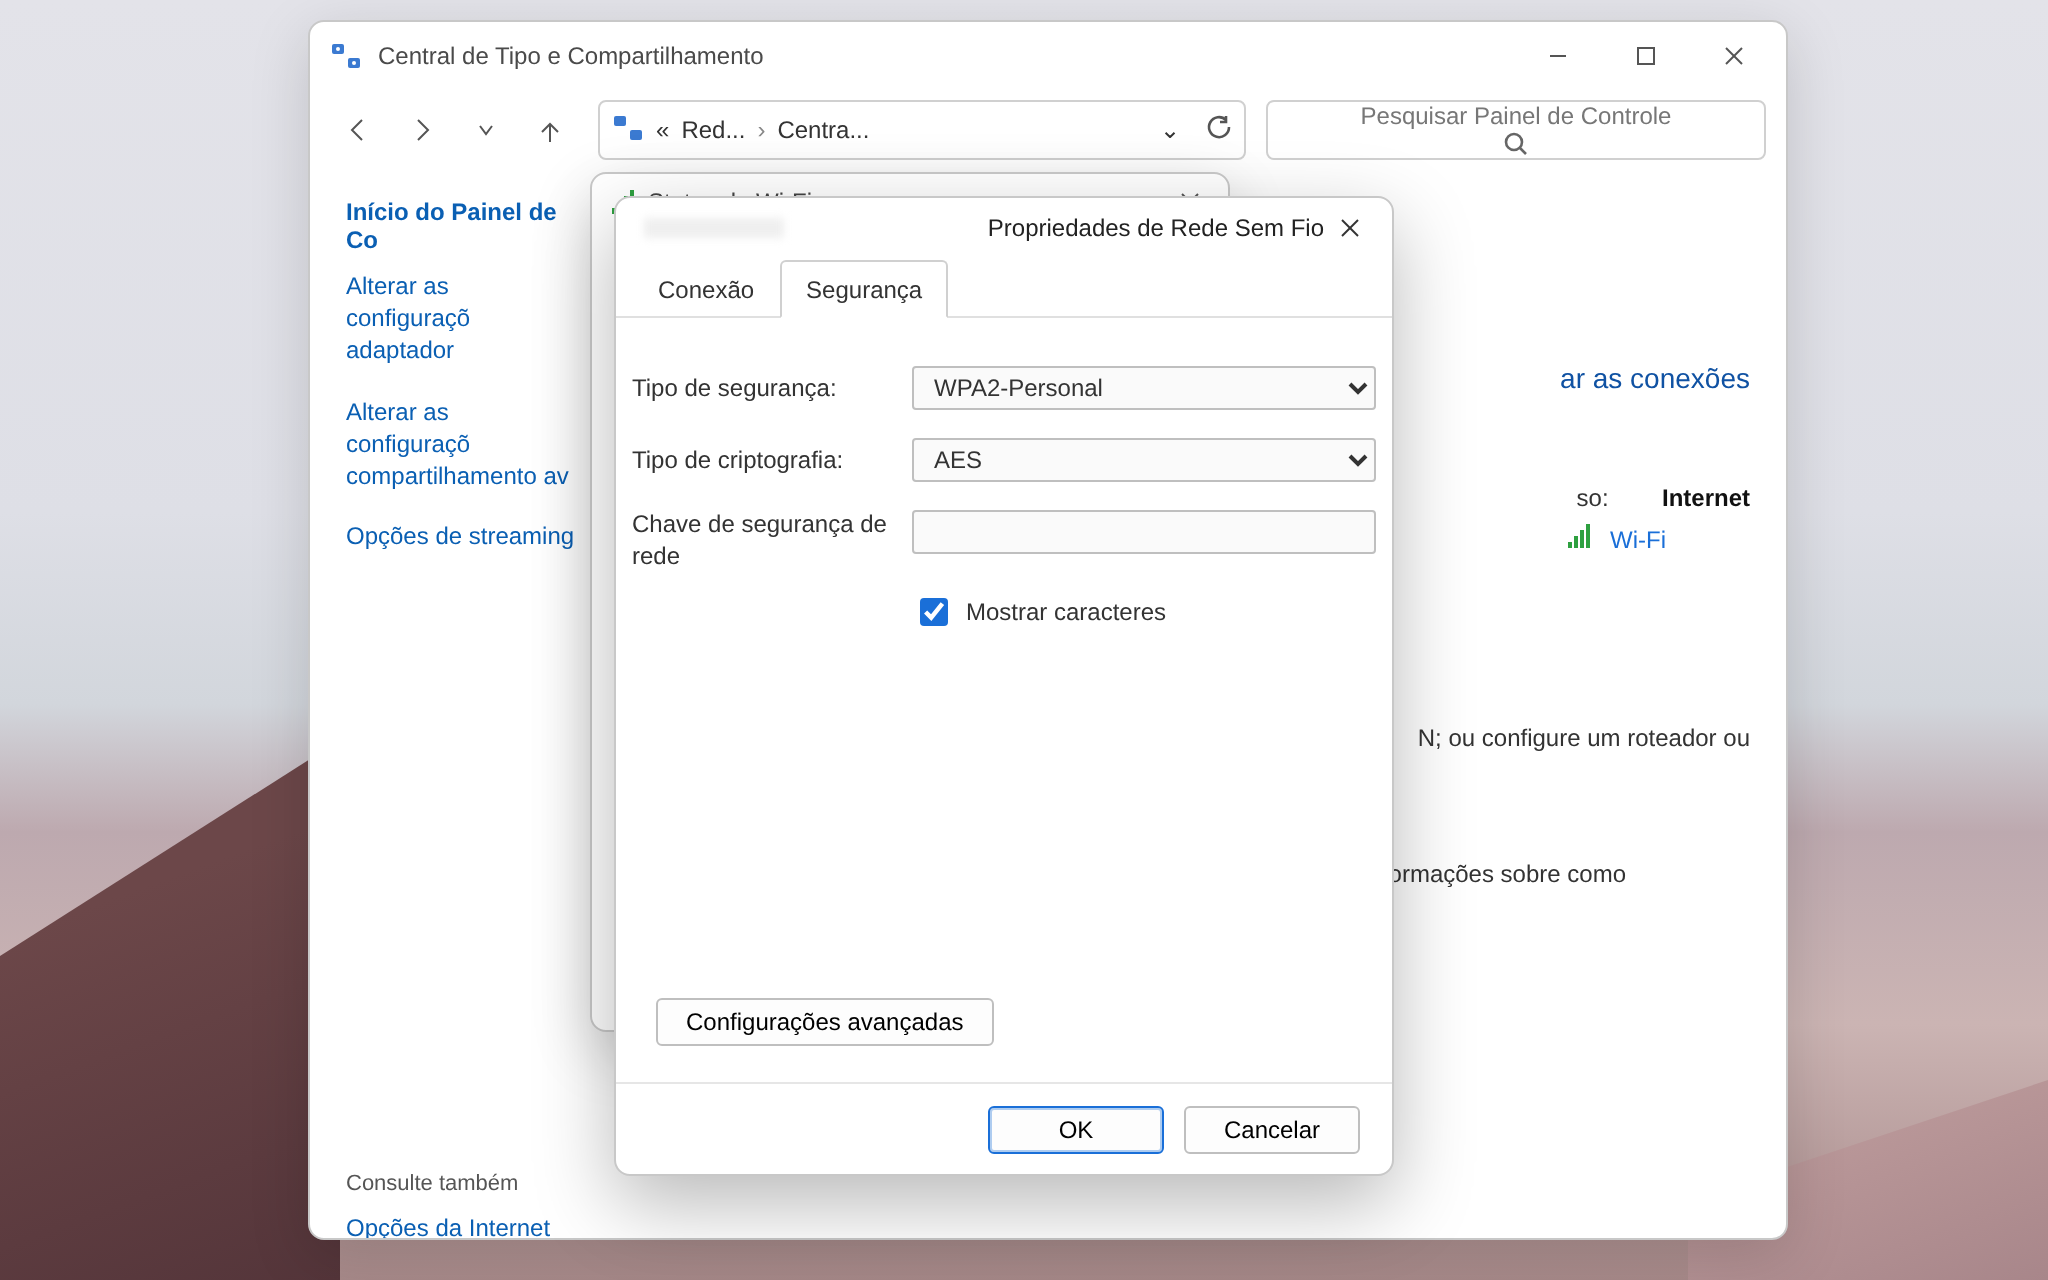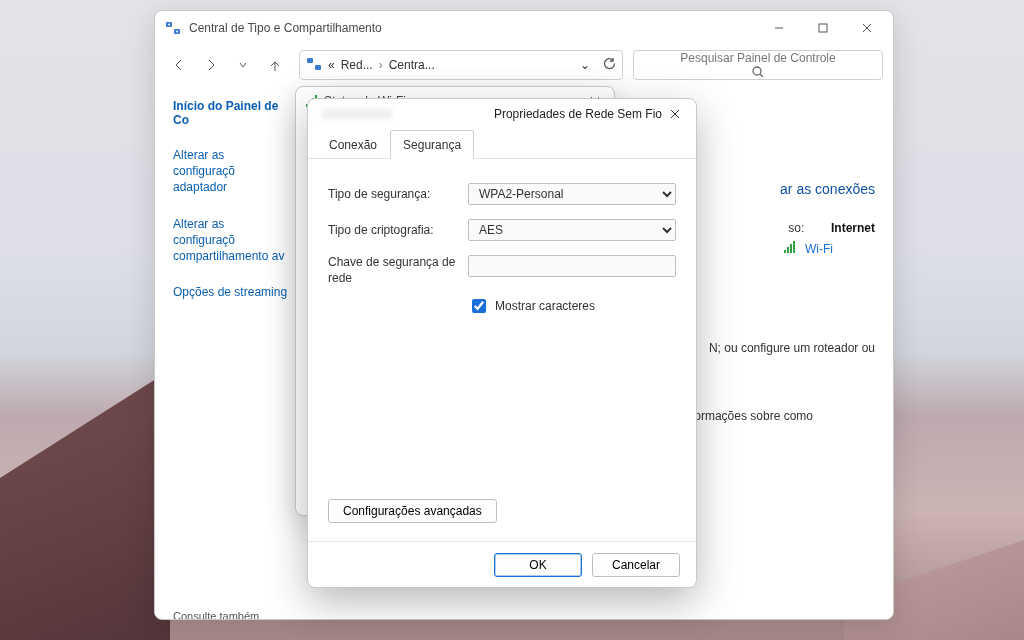--- a/index.html
+++ b/index.html
@@ -47,21 +47,21 @@
   .addrbox .chev { margin-left:auto; margin-right:6px; }
   .searchbox {
     width:250px; height:30px; border:1px solid #d0d0d0; border-radius:4px; display:flex; align-items:center; padding:0 8px; font-size:12px; color:#777;flex-direction:column;
   }
   .searchbox .ph { flex:1; }
 
   .body-row { flex:1; display:flex; overflow:hidden; }
   .leftnav {
     width:140px; padding:14px 6px 14px 18px; font-size:12px;
   }
-  .leftnav .navlink { color:#0a5fb3; margin:20px 0 14px; cursor:pointer; line-height:1.35; }
+  .leftnav .navlink { color:#0a5fb3; margin:8px 0 14px; cursor:pointer; line-height:1.35; }
   .see-also { font-size:11px; color:#555; margin-top:310px; }
   .leftnav .home { color:#0a5fb3; margin-bottom:8px;font-weight:bold; }
   .maincol {
     flex:1; padding:10px 18px 10px 0; font-size:12px; color:#222; position:relative;
   }
   .section-title { color:#1052a3; font-size:14px; margin:6px 0 14px; }
   .wifi-link { color:#1a6fd8; }
   .wifi-sig { width:14px; height:12px; display:inline-flex; align-items:flex-end; gap:1px; margin-right:4px; }
   .wifi-sig span { width:2px; background:#2ea040; display:inline-block; }
 
@@ -85,21 +85,21 @@
     display:flex; flex-direction:column;
   }
   .props .hdr { height:30px; display:flex; align-items:center; padding:0 8px 0 14px; font-size:12px; color:#333; }
   .props .hdr .title { flex:1; text-align:right; color:#222; font-weight:400; }
   .props .hdr .closex { width:26px; height:22px; display:flex; align-items:center; justify-content:center; }
   .tabs {
     display:flex; padding:0 8px; border-bottom:1px solid #e0e0e0; font-size:12px;
   }
   .tab { padding:7px 12px 6px; color:#333; cursor:pointer; border:1px solid transparent; border-bottom:none; position:relative; top:1px; }
   .tab.active { background:#fff; border:1px solid #d0d0d0; border-bottom:1px solid #fff; border-radius:3px 3px 0 0; }
-  .props-body { flex:1; padding:18px 20px 10px; font-size:12px; color:#333; position:relative; }
+  .props-body { flex:1; padding:18px 8px 10px; font-size:12px; color:#333; position:relative; }
   .form-row { display:flex; align-items:center; margin:6px 0 14px; }
   .form-row .flabel { width:140px; color:#333; }
   .form-row select, .form-row input[type=text] {
     flex:1; height:22px; border:1px solid #bfbfbf; border-radius:2px; background:#fafafa; font-size:12px; padding:0 6px; color:#333;
   }
   .form-row input[type=text] { color:transparent; text-shadow:0 0 6px rgba(0,0,0,.4); }
   .chk-row { display:flex; align-items:center; gap:6px; margin-left:140px; margin-top:-4px; font-size:12px; }
   .chk-row input { accent-color:#1a6fd8; width:14px; height:14px; }
   .adv-btn {
     position:absolute; left:20px; bottom:64px;
@@ -113,21 +113,21 @@
   }
   .btnbar button.primary { border:1px solid #1a6fd8; box-shadow:0 0 0 1px rgba(26,111,216,.35) inset; }
 
   .net-icon { width:16px; height:16px; }
   .net-icon rect { fill:#3b7ad1; }
   .net-icon circle { fill:#fff; }
 
   .partial-bg {
     position:absolute; right:18px; top:90px; font-size:14px; color:#1052a3;
   }
-  .partial-text { position:absolute; right:18px; font-size:12px; color:#333; }
+  .partial-text { position:absolute; right:18px; font-size:12px; color:#333;margin-top:21px; }
 </style>
 </head>
 <body>
 
 <div class="desert-left"></div>
 <div class="desert-right"></div>
 
 <div class="window">
   <div class="titlebar">
     <span class="title-icon">

